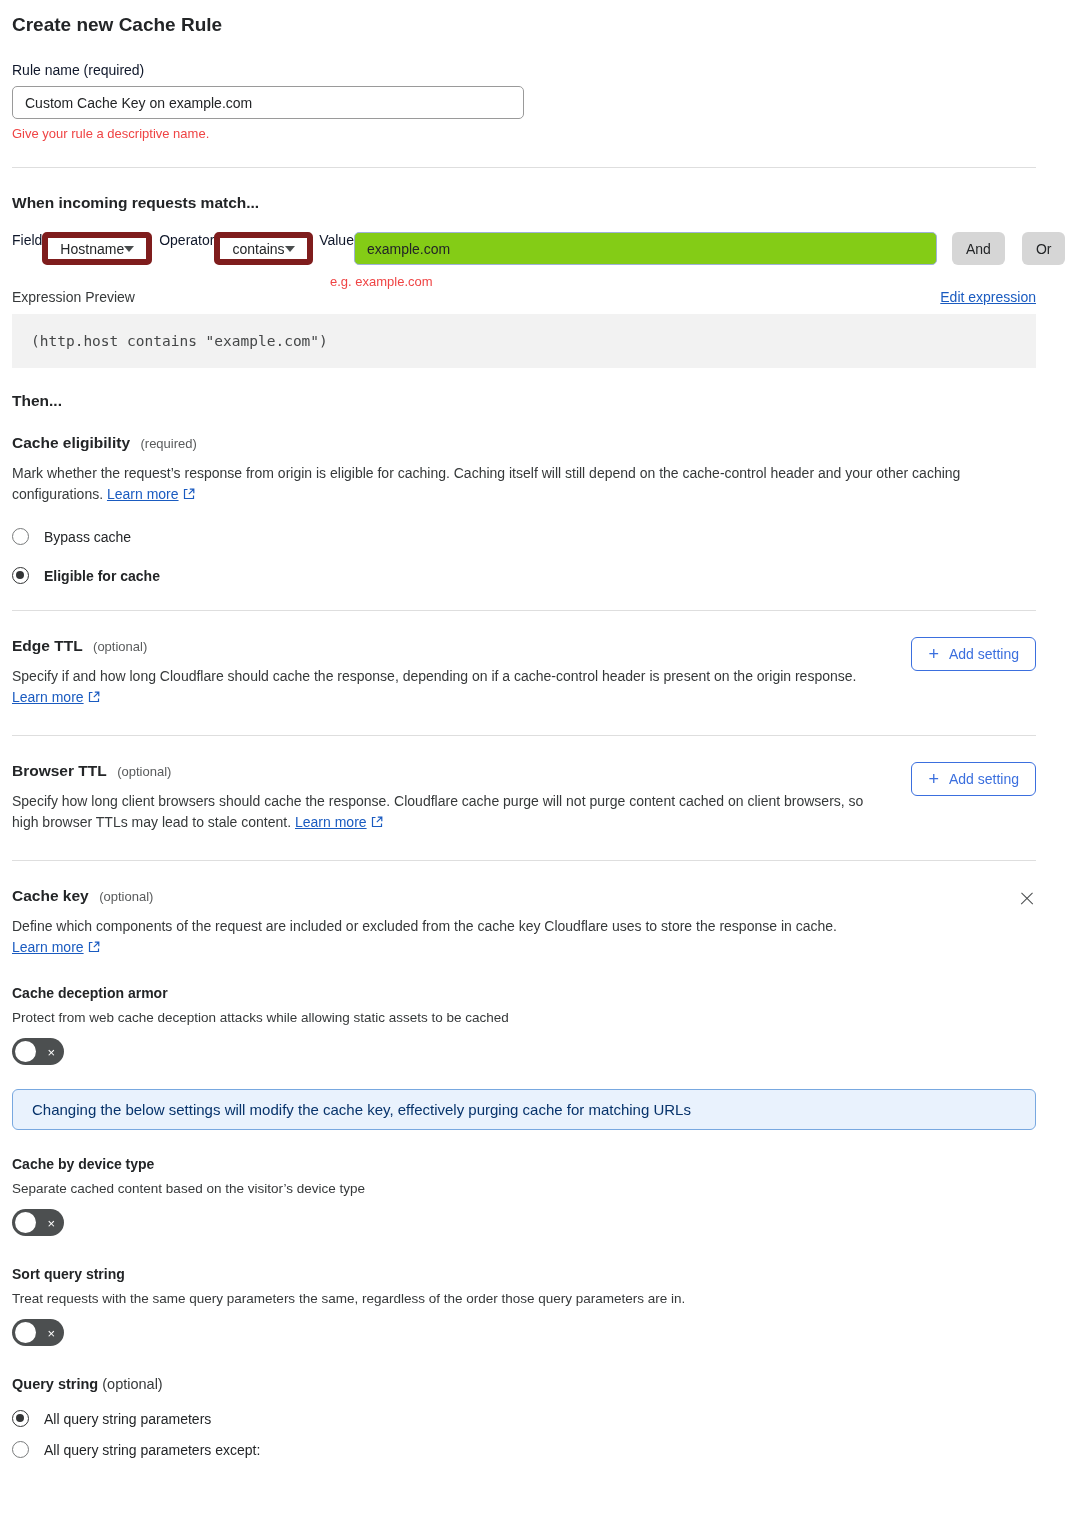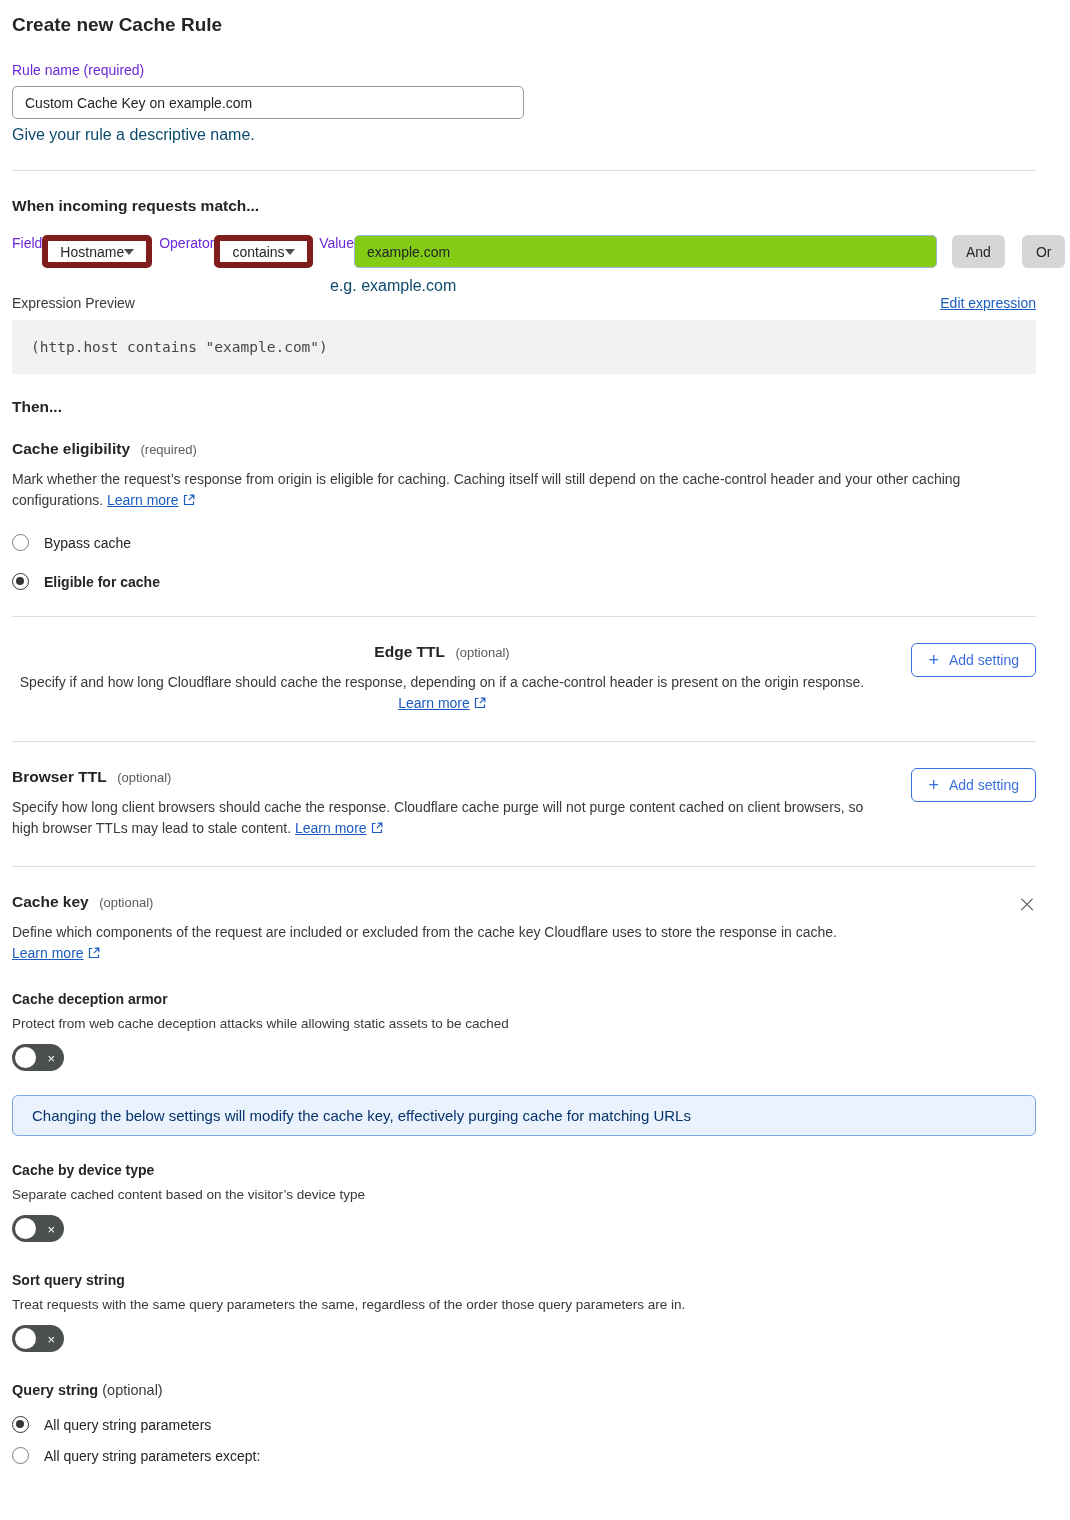--- a/index.html
+++ b/index.html
@@ -10,28 +10,28 @@
     width: 1070px;
     min-height: 1520px;
     position: relative;
     overflow: hidden;
   }
   .page { padding: 12px 34px 0 12px; width: 1048px; }
   .content { width: 1024px; }
 
   h1.page-title { font-size: 19px; font-weight: bold; color: #232527; margin: 2px 0 26px 0; }
 
-  .field-label { font-size: 14px; color: #6d28d9; margin-bottom: 8px; }
+  .field-label { font-size: 14px; color: #0f172a; margin-bottom: 8px; }
   .text-input {
     height: 33px; border: 1px solid #9a9a9a; border-radius: 5px;
     font-family: "Liberation Sans", sans-serif;
     font-size: 14px; color: #232527; padding: 0 12px; background: #fff; width: 512px;
     outline: none;
   }
-  .help-text { font-size: 16px; color: #0c4a6e; margin-top: 7px; }
+  .help-text { font-size: 13px; color: #ef4444; margin-top: 7px; }
 
   .divider { border: none; border-top: 1px solid #dedede; margin: 26px 0; }
 
   h2.section-heading { font-size: 15.5px; font-weight: bold; color: #232527; margin-bottom: 20px; }
 
   .match-row { display: flex; align-items: flex-end; }
   .match-col { display: flex; flex-direction: row; }
   .select-box {
     height: 33px; border: 6px solid #7f1d1d; border-radius: 5px; background: #fff;
     display: flex; align-items: center; justify-content: space-between;
@@ -189,21 +189,21 @@
     </div>
     <div class="radio-row">
       <span class="radio checked"></span>
       <span class="radio-label bold">Eligible for cache</span>
     </div>
 
     <hr class="divider">
 
     
     <div class="section-row">
-      <div style="max-width:860px;text-align:center;">
+      <div style="max-width:860px;">
         <div>
           <span class="sub-section-title">Edge TTL</span>
           <span class="badge-optional">(optional)</span>
         </div>
         <div class="section-desc">
           <span>Specify if and how long Cloudflare should cache the response, depending on if a cache-control header is present on the origin response.</span>
           <a class="learn-more">Learn more</a><span class="ext-icon"><svg width="12" height="12" viewBox="0 0 12 12" fill="none">
                 <path d="M4.5 1.5H1.5v9h9V7.5" stroke="#1a5bc0" stroke-width="1.2"></path>
                 <path d="M6.8 1.2h4v4M10.6 1.4 5.8 6.2" stroke="#1a5bc0" stroke-width="1.2"></path>
               </svg></span>

